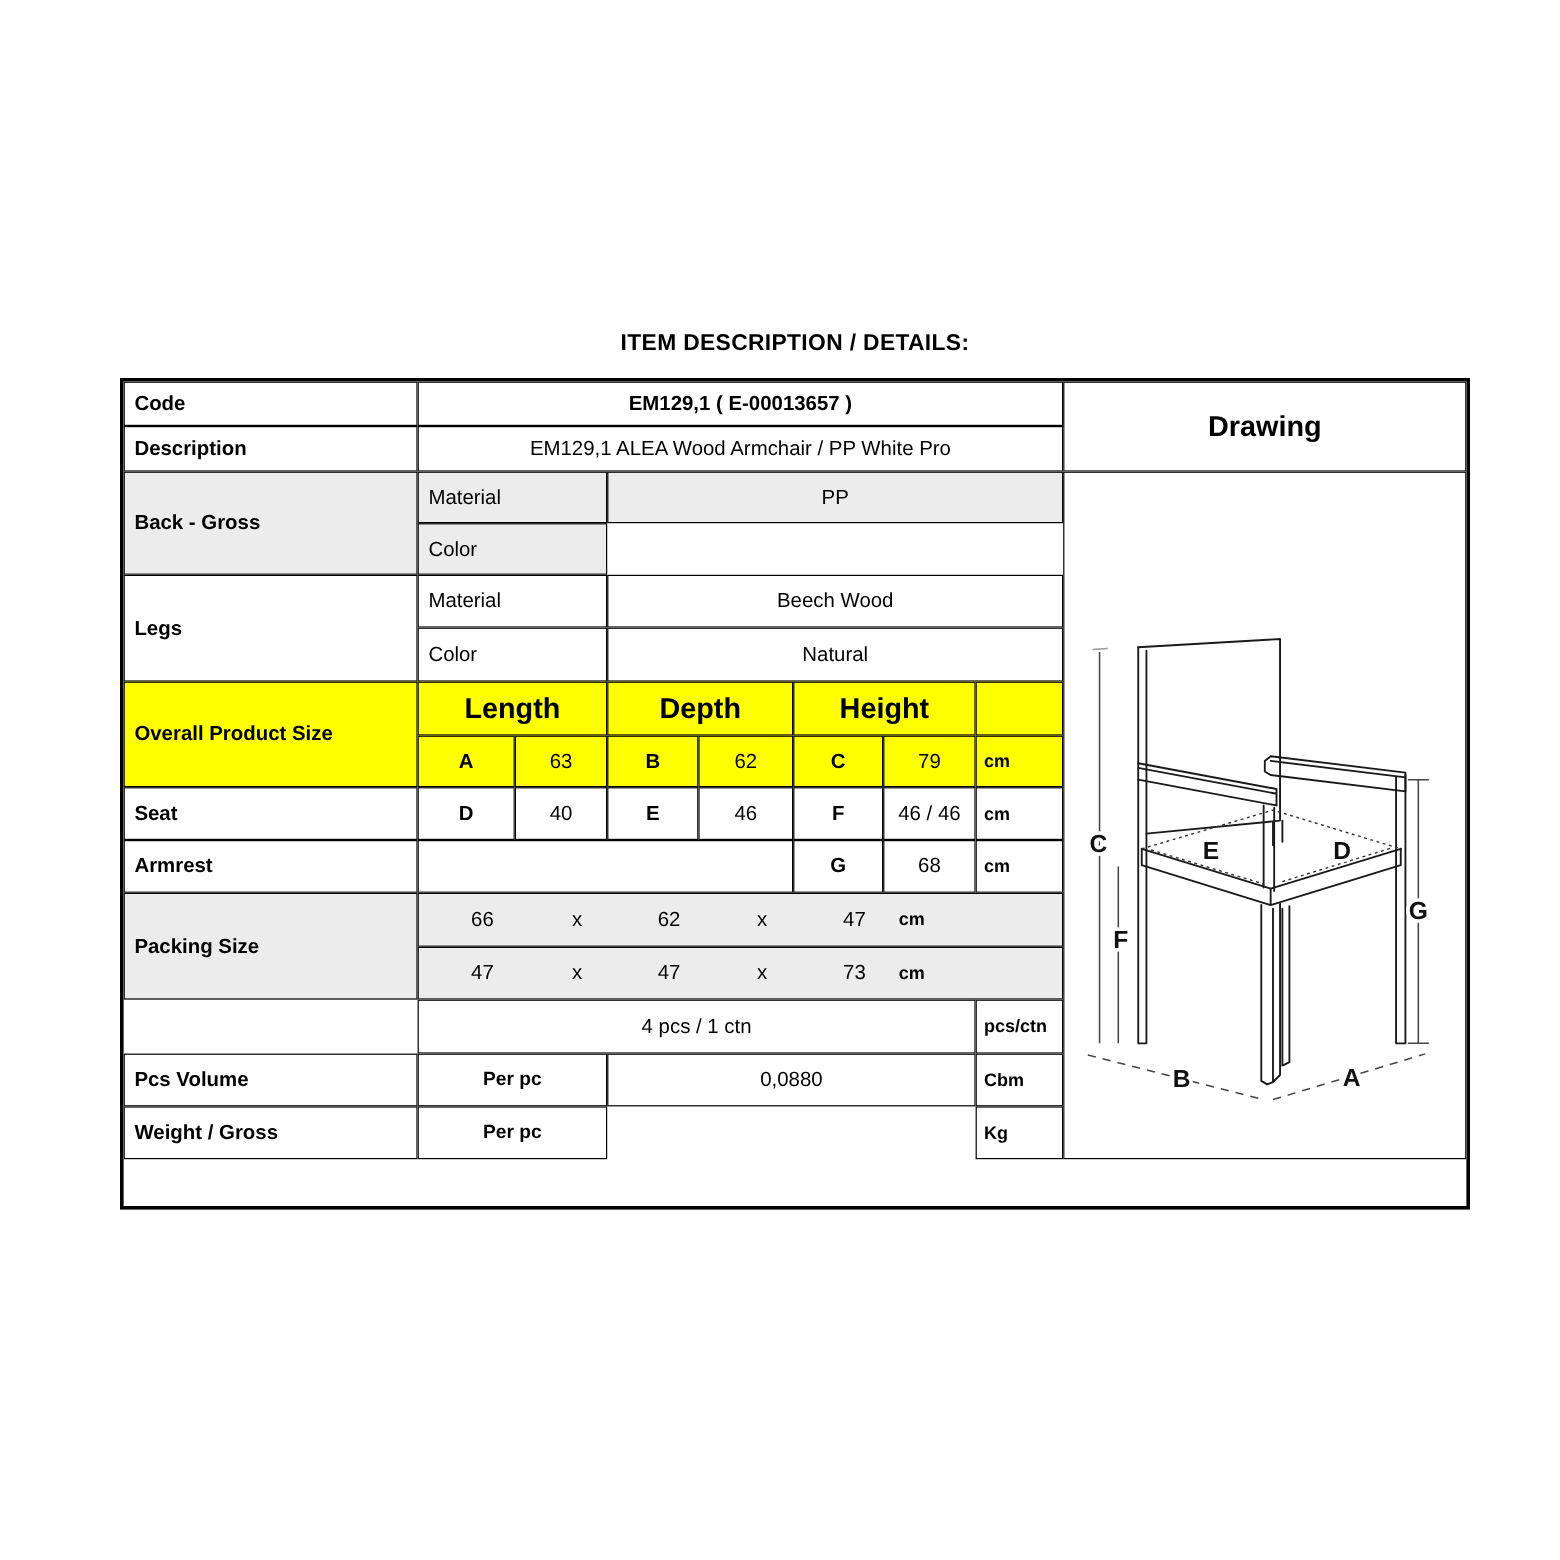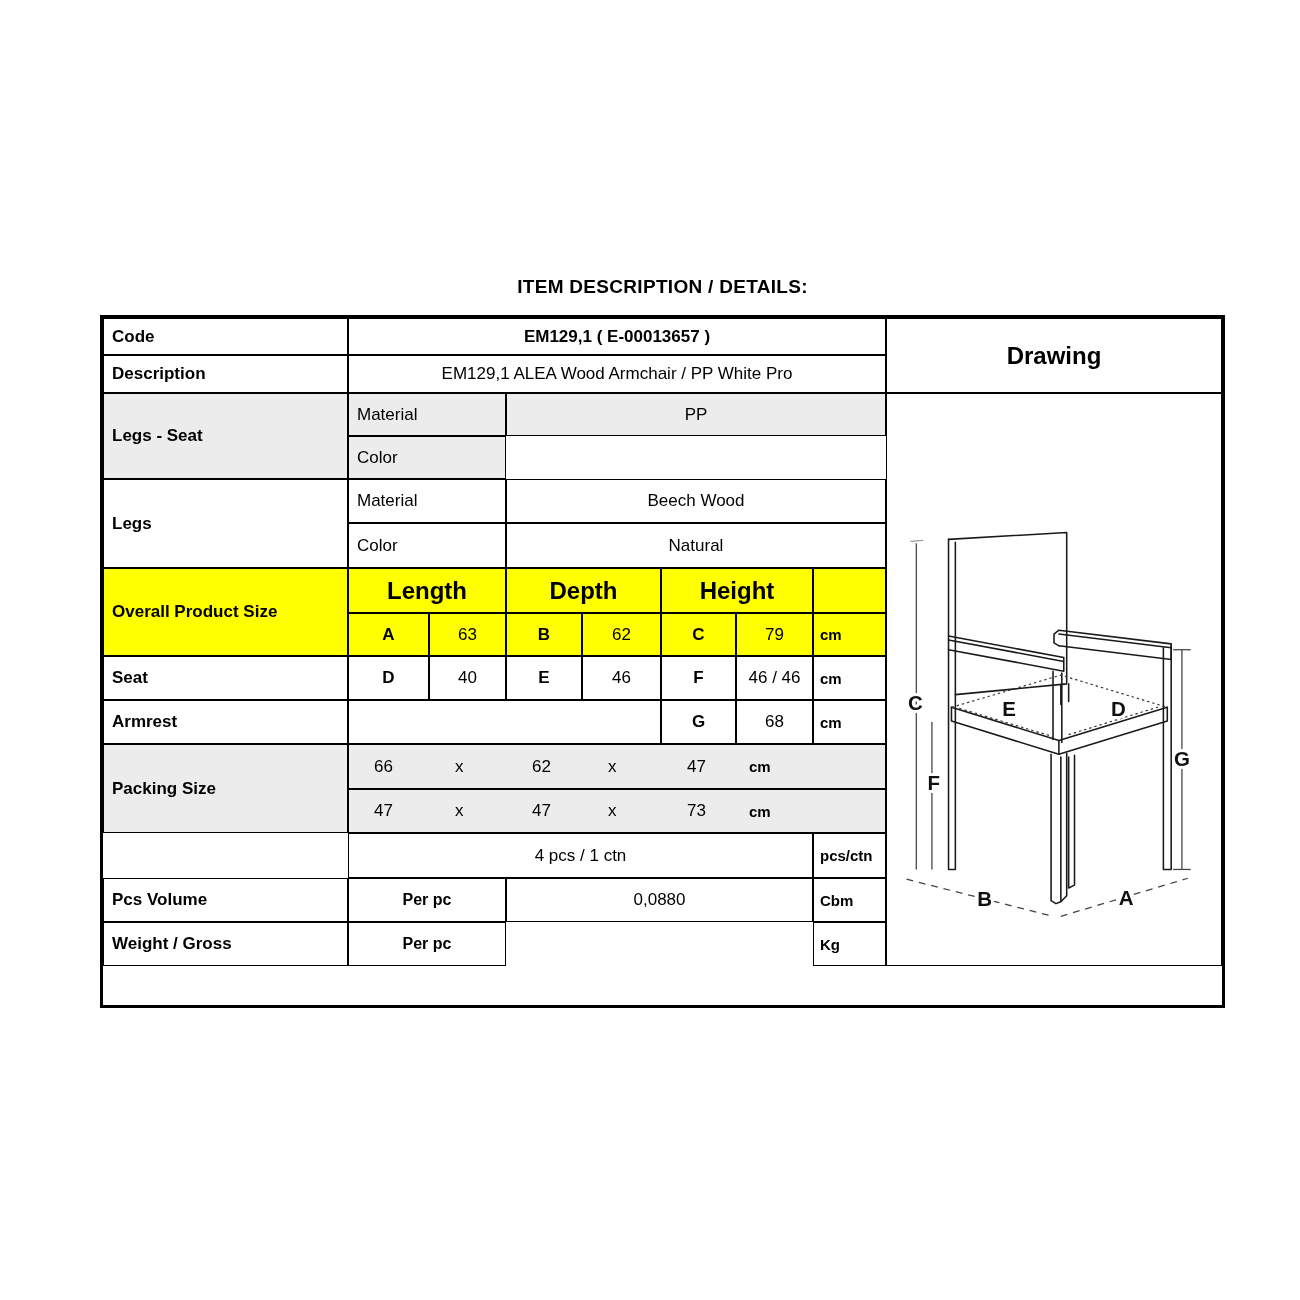--- a/index.html
+++ b/index.html
@@ -17,21 +17,21 @@
   .left{padding-left:8px;justify-content:flex-start;}
   .ctr{justify-content:center;text-align:center;}
   .b{font-weight:bold;}
   .unit{font-weight:bold;font-size:15px;padding-left:6px;justify-content:flex-start;}
   .gray{background:#ececec;}
   .yellow{background:#ffff00;}
   .hdr{font-size:24px;}
   .small{font-size:16px;}
   .nopad{padding:0;}
   .packrow{display:grid;grid-template-columns:81px 77px 76px 79px 75px auto;align-items:center;width:100%;height:100%;}
-  .packrow span{font-size:17px;padding-left:25px;}
+  .packrow span{text-align:center;font-size:17px;padding-left:25px;}
   .packrow .pcm{text-align:left;padding-left:12px;font-weight:bold;font-size:15px;}
   #drawing-cell{padding:0;align-items:stretch;justify-content:center;}
   #drawing-cell svg{width:100%;height:100%;display:block;}
   .dimlbl{font-size:21px;font-weight:bold;fill:#111;paint-order:stroke;stroke:#ffffff;stroke-width:6px;}
 </style>
 </head>
 <body>
 
 <div id="page">
 
@@ -39,21 +39,21 @@
 
   <div id="spec-table">
 
     <div class="cell lab" style="grid-area:1/1/2/2">Code</div>
     <div class="cell ctr b" style="grid-area:1/2/2/9">EM129,1  ( E-00013657 )</div>
     <div class="cell ctr b hdr" style="grid-area:1/9/3/10">Drawing</div>
 
     <div class="cell lab" style="grid-area:2/1/3/2">Description</div>
     <div class="cell ctr" style="grid-area:2/2/3/9">EM129,1 ALEA Wood Armchair / PP White Pro</div>
 
-    <div class="cell lab gray" style="grid-area:3/1/5/2">Legs - Seat</div>
+    <div class="cell lab gray" style="grid-area:3/1/5/2">Back - Gross</div>
     <div class="cell left gray" style="grid-area:3/2/4/4">Material</div>
     <div class="cell ctr gray" style="grid-area:3/4/4/9">PP</div>
     <div class="cell left gray" style="grid-area:4/2/5/4">Color</div>
 
     <div class="cell nopad" id="drawing-cell" style="grid-area:3/9/16/10">
       <svg viewBox="0 0 342 573" preserveAspectRatio="xMidYMid meet">
         <g fill="none" stroke="#1a1a1a" stroke-width="1.6" stroke-linecap="round" stroke-linejoin="round">
 
           <path d="M63,143 L184,136 M184,136 L184,290 M70,302 L184,291"></path>
           <path d="M63,143 L63,481 M70,146 L70,481 M63,481 L70,481"></path>

